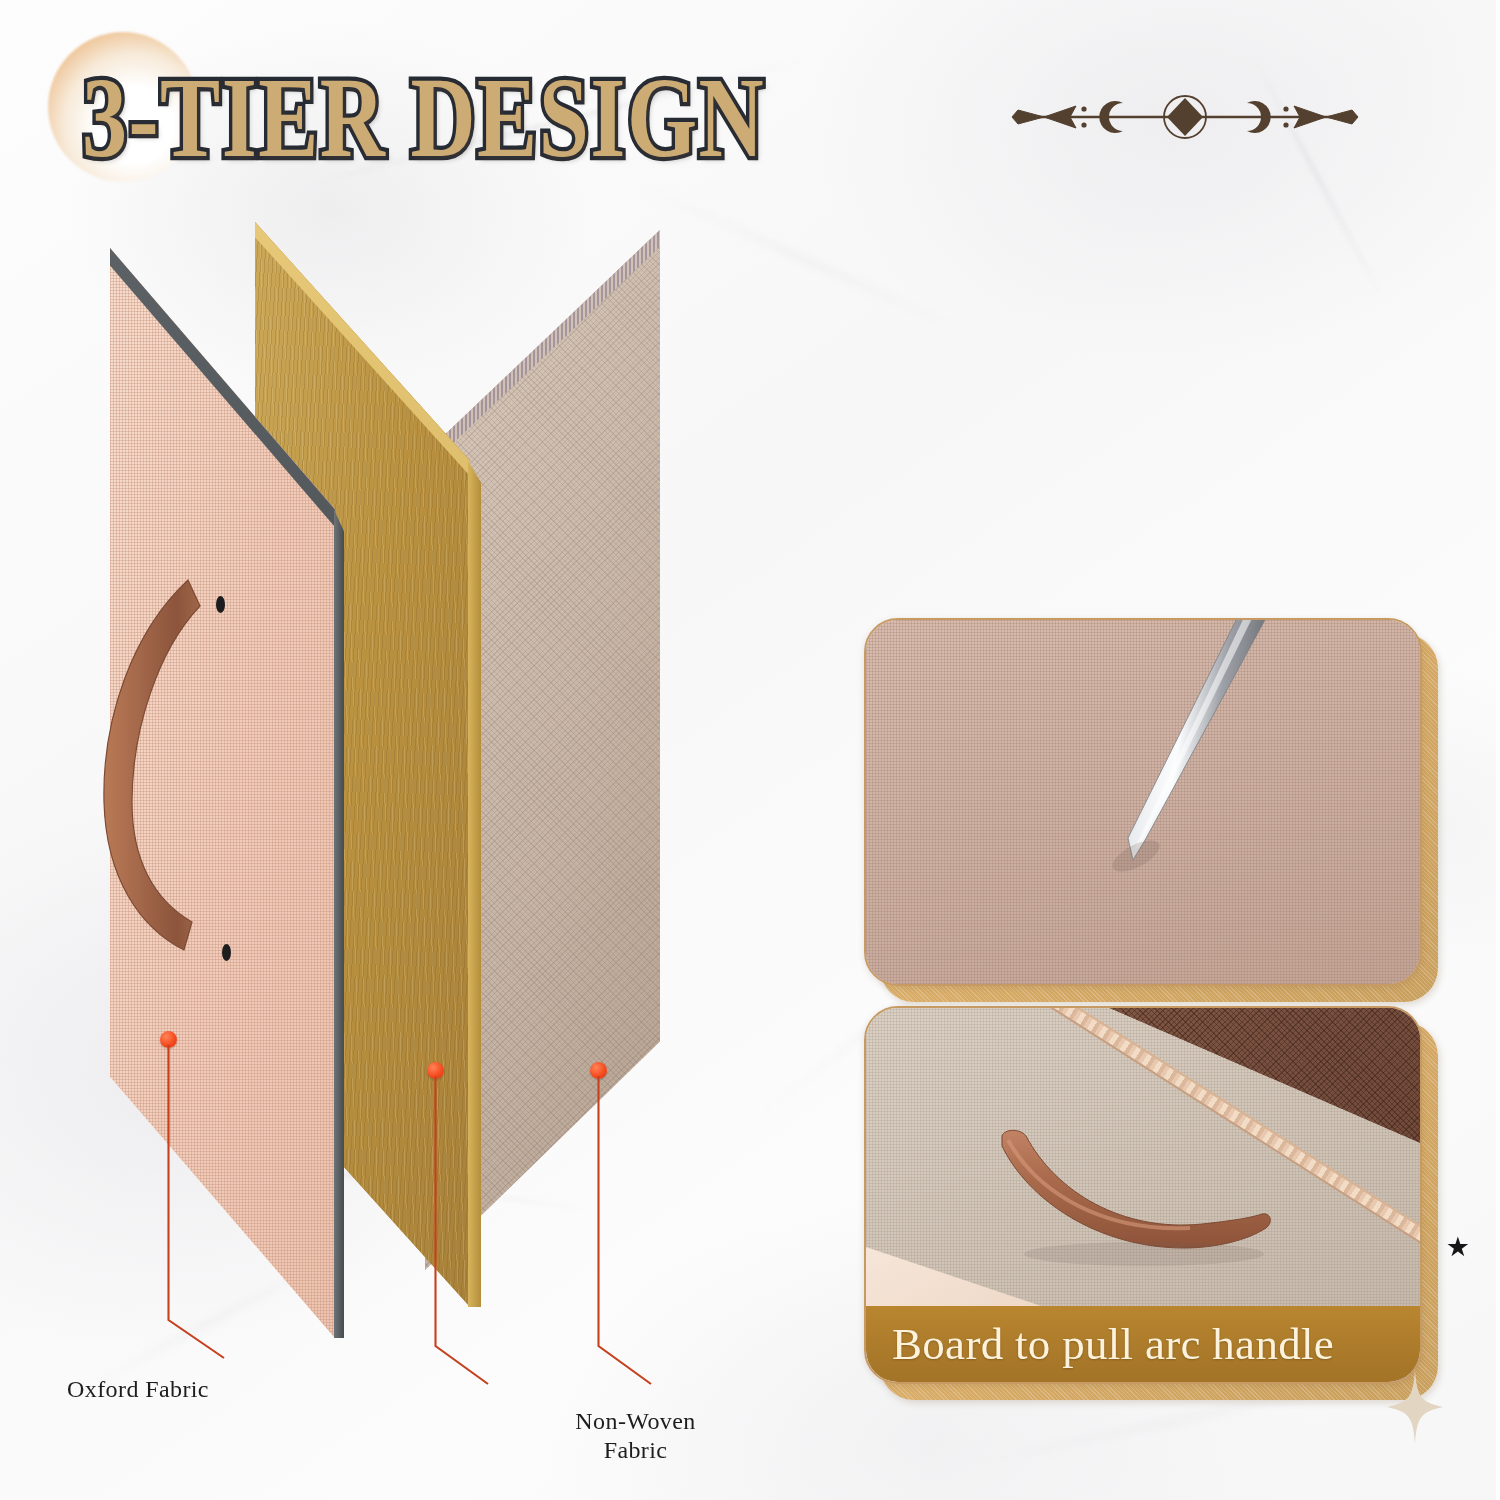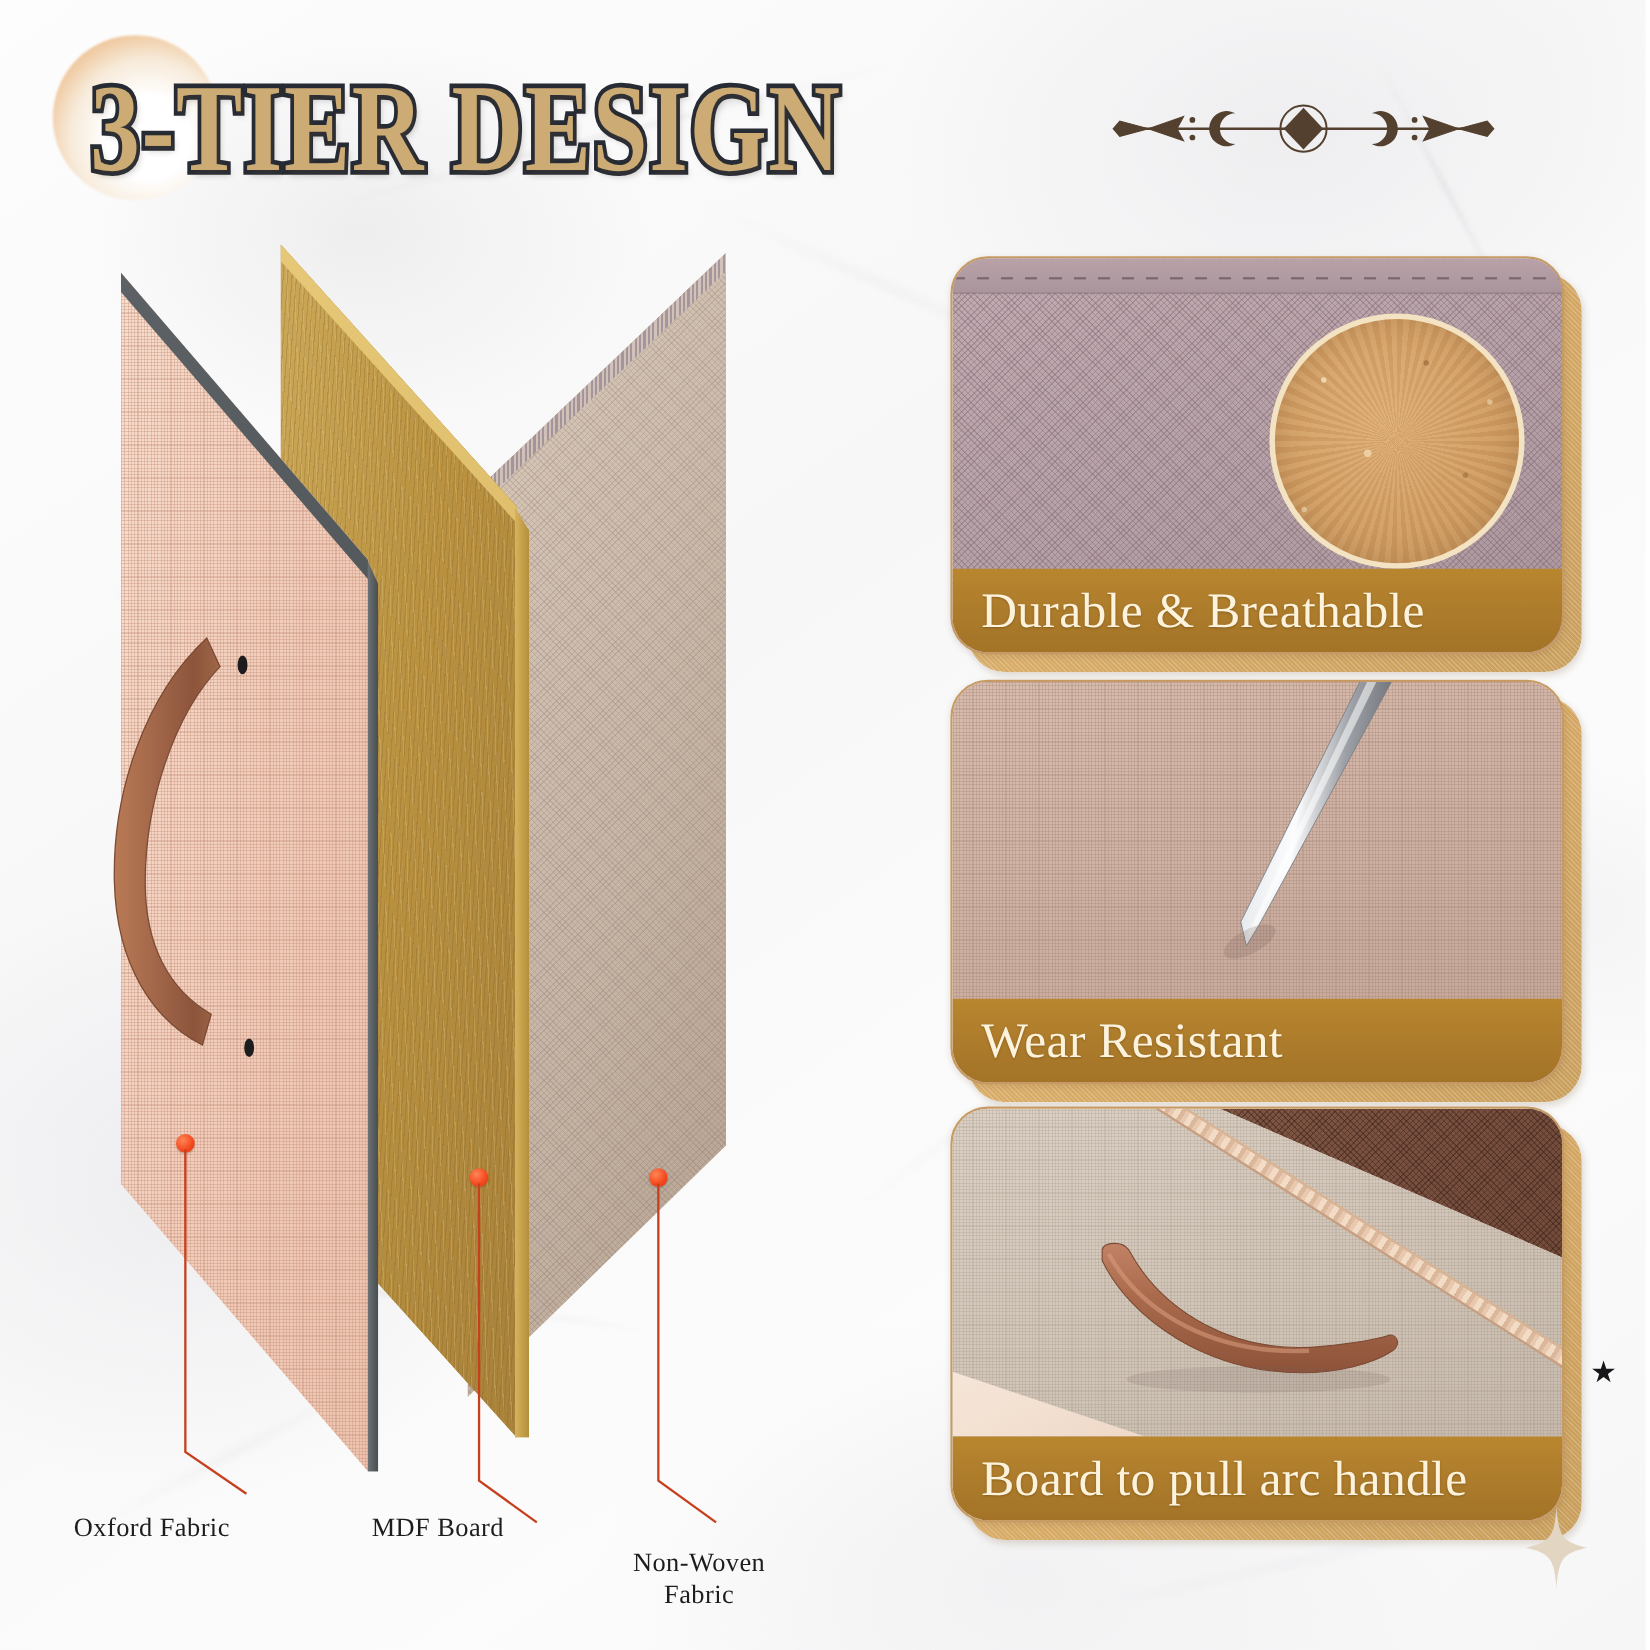--- a/index.html
+++ b/index.html
@@ -290,65 +290,44 @@
 
     <svg style="position:absolute; left:0; top:0; width:820px; height:1180px; overflow:visible;">
       <g fill="none" stroke="#c6401d" stroke-width="2.1">
         <path d="M168.5 845 L168.5 1120 L224 1158"></path>
         <path d="M435.5 876 L435.5 1146 L488 1184"></path>
         <path d="M598.5 876 L598.5 1146 L651 1184"></path>
       </g>
     </svg>
 
     <div class="callout-label" style="left:8px; top:1175px; width:260px; text-align:center;">Oxford Fabric</div>
-    <div class="callout-label" style="left:278px; top:1175px; width:240px; text-align:center;">MDF Board</div>
     <div class="callout-label" style="left:528px; top:1175px; width:215px; text-align:center;margin-top:32px;">Non-Woven
 Fabric</div>
   </div>
 
-  <div class="feature" style="left:864px; top:233px; height:362px;">
-    <div class="backing"></div>
-    <div class="card">
-      <div class="photo ph-nonwoven-mauve"></div>
-
-      <div style="position:absolute; left:0; right:0; top:0; height:32px;
-                  background: linear-gradient(180deg,#b8a2a8 0%,#ab959c 100%);
-                  border-bottom: 1.5px solid #8f7880;"></div>
-      <div style="position:absolute; left:0; right:0; top:17px; height:2px;
-                  background: repeating-linear-gradient(90deg,#7c666e 0 11px, rgba(0,0,0,0) 11px 22px);"></div>
-
-      <div class="cork-circle" style="left:288px; top:50px; width:232px; height:232px;"></div>
-      <div class="caption">
-        <span>Durable &amp; Breathable</span>
-      </div>
-    </div>
-  </div>
 
   <div class="feature" style="left:864px; top:618px; height:368px;">
     <div class="backing"></div>
     <div class="card">
       <div class="photo ph-oxford-tan"></div>
 
       <svg style="position:absolute; left:150px; top:-10px; width:330px; height:320px; overflow:visible;" viewBox="0 0 330 320">
         <defs>
           <linearGradient id="ndl" x1="0" y1="0" x2="1" y2="0.25">
             <stop offset="0%" stop-color="#6e7075"></stop>
             <stop offset="22%" stop-color="#e8ebee"></stop>
             <stop offset="45%" stop-color="#fbfcfd"></stop>
             <stop offset="68%" stop-color="#9da1a7"></stop>
             <stop offset="100%" stop-color="#5f6267"></stop>
           </linearGradient>
         </defs>
         <path d="M236 -22 L262 -14 L128 232 L117 250 L112 228 Z" fill="url(#ndl)" stroke="#7b7e84" stroke-width="0.8"></path>
         <path d="M240 -18 L248 -16 L124 236 L118 240 Z" fill="#ffffff" opacity=".55"></path>
         <ellipse cx="120" cy="246" rx="26" ry="11" fill="rgba(120,96,86,.22)" transform="rotate(-28 120 246)"></ellipse>
       </svg>
-      <div class="caption">
-        <span>Wear Resistant</span>
-      </div>
     </div>
   </div>
 
   <div class="feature" style="left:864px; top:1006px; height:378px;">
     <div class="backing"></div>
     <div class="card">
       <div class="photo ph-canvas-beige"></div>
 
       <div style="position:absolute; left:0; top:0; width:100%; height:100%;
                   clip-path: polygon(44% 0%, 100% 0%, 100% 36%);

